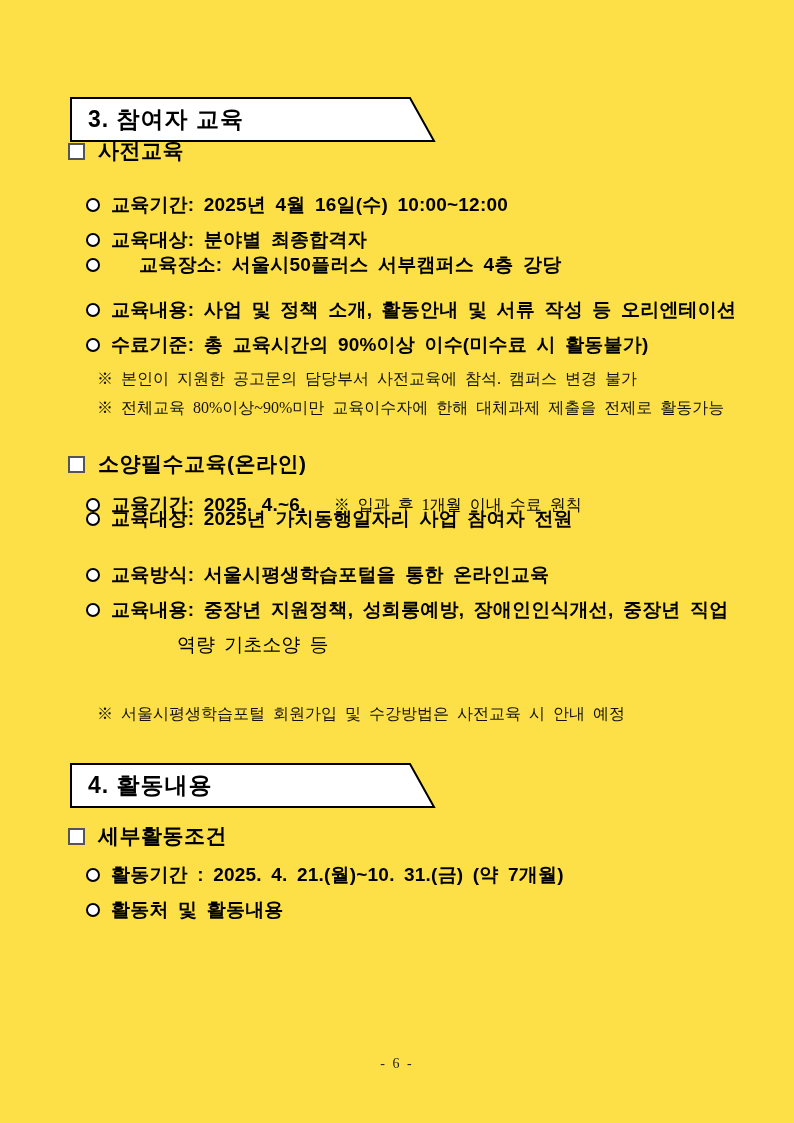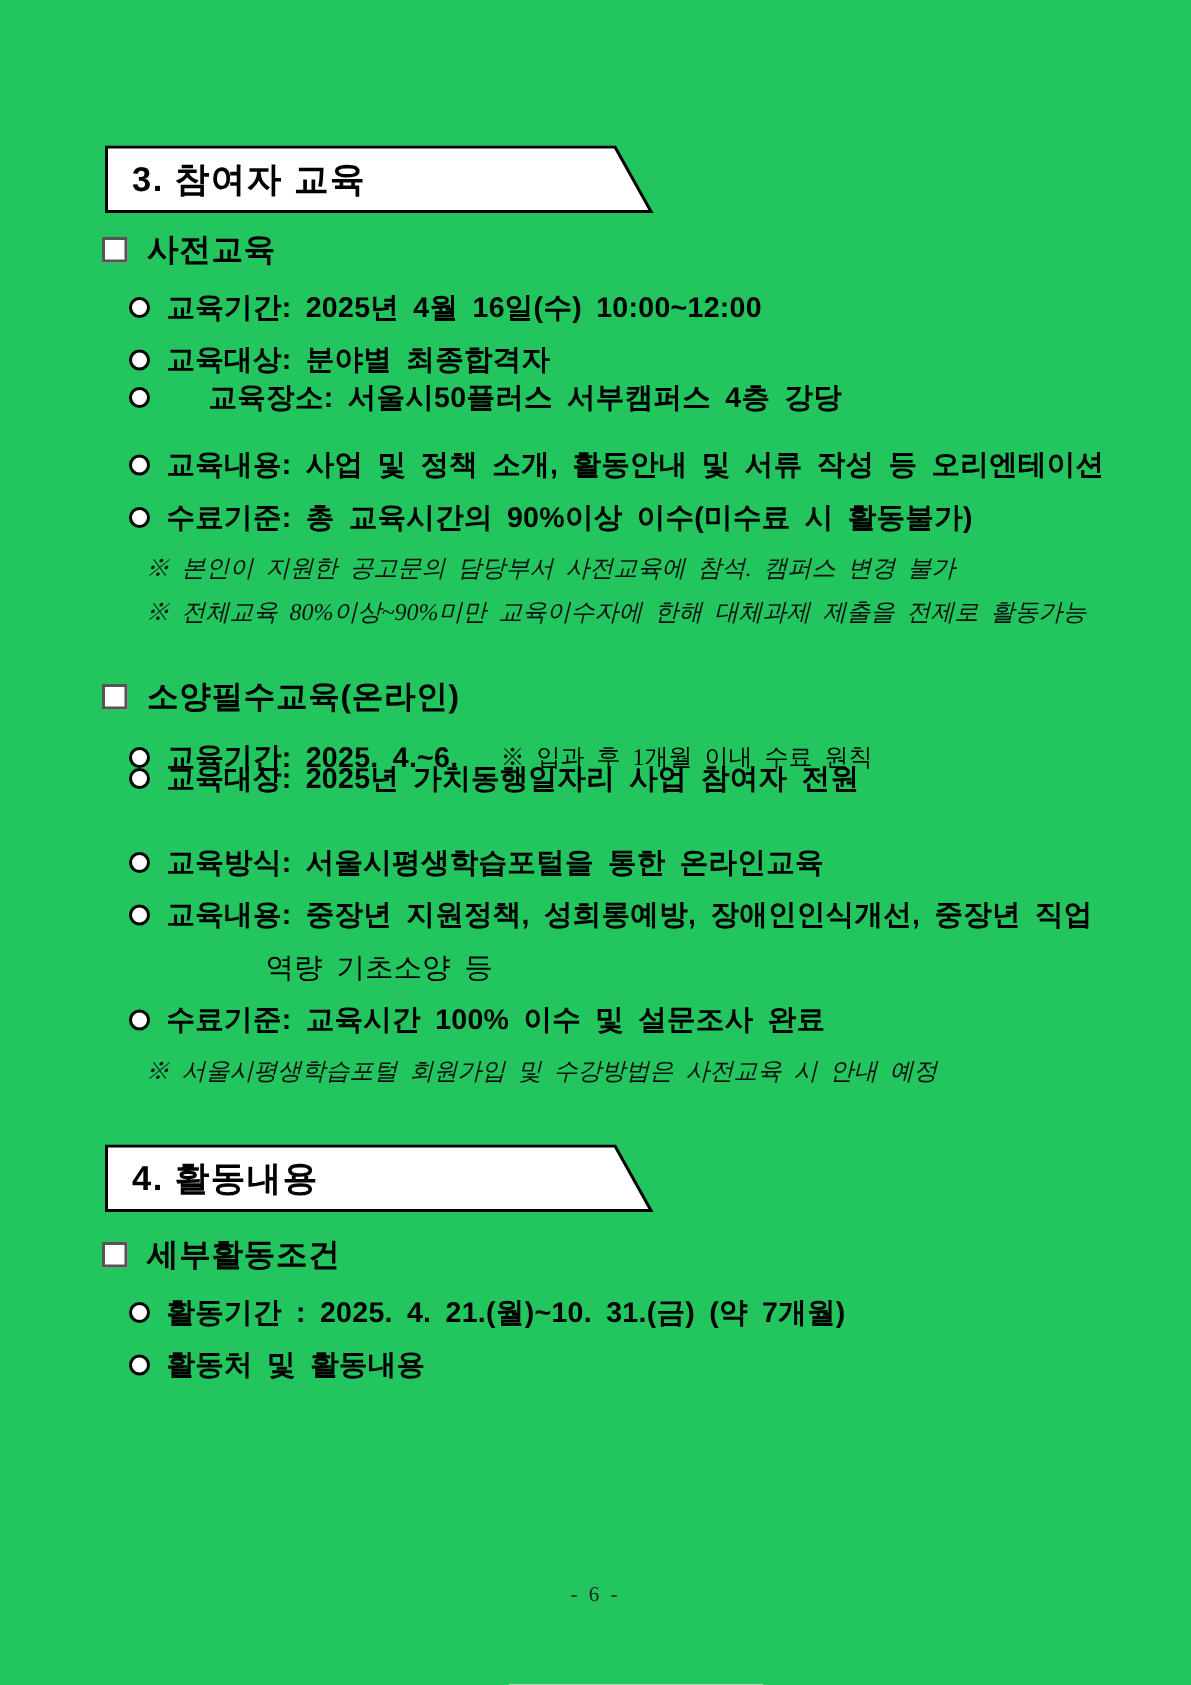--- a/index.html
+++ b/index.html
@@ -2,21 +2,21 @@
 <html><head>
 <meta charset="utf-8">
 <style>
   * { margin: 0; padding: 0; box-sizing: border-box; }
   html, body { background: #ffffff; }
   body { font-family: "Liberation Sans", "DejaVu Sans", sans-serif; }
   .page {
     position: relative;
     width: 794px;
     height: 1123px;
-    background: #22c55e;
+    background: #fde047;
     overflow: hidden;
     color: #000;
   }
 
   
   .banner { position: absolute; left: 70px; width: 366px; height: 46px; }
   .banner svg { position: absolute; left: 0; top: 0; }
   .banner .banner-label {
     position: absolute; left: 18px; top: 0; height: 45px;
     line-height: 45px; font-size: 23px; font-weight: bold;
@@ -56,34 +56,34 @@
   .row-cont {
     position: absolute; left: 177px; height: 24px; display: flex; align-items: center;
     font-size: 19px; font-weight: normal; word-spacing: 4px; white-space: nowrap;
   }
 
   
   .note {
     position: absolute; left: 97px; height: 22px;
     display: flex; align-items: center;
     font-family: "Liberation Serif", "DejaVu Serif", serif;
-    font-size: 16px; word-spacing: 4px; white-space: nowrap; color: #111; font-style: italic;
+    font-size: 16px; word-spacing: 4px; white-space: nowrap; color: #111;
   }
 
   
   .page-number {
     position: absolute; left: 0; top: 1056px; width: 100%;
     text-align: center;
     font-family: "Liberation Serif", "DejaVu Serif", serif;
     font-size: 14px; color: #222; letter-spacing: 2px;
   }
 
   
   #banner-3 { top: 97px; }
-  #heading-pre-edu { top: 151px; text-align: center; }
+  #heading-pre-edu { top: 136px; text-align: center; }
   #s1r1 { top: 192px; } #s1r2 { top: 227px; } #s1r3 { top: 252px; gap: 28px; }
   #s1r4 { top: 297px; } #s1r5 { top: 332px; }
   #s1n1 { top: 368px; } #s1n2 { top: 397px; }
   #heading-basic-edu { top: 449px; }
   #s2r1 { top: 492px; } #s2r2 { top: 506px; } #s2r3 { top: 562px; }
   #s2r4 { top: 597px; } #s2r4c { top: 633px; } #s2r5 { top: 667px; }
   #s2n1 { top: 703px; }
   #banner-4 { top: 763px; }
   #heading-activity-cond { top: 821px; }
   #s3r1 { top: 862px; } #s3r2 { top: 897px; }
@@ -145,24 +145,20 @@
   </div>
   <div class="row" id="s2r4">
     <span class="circle-icon"></span>
     <span class="row-text">교육내용: 중장년 지원정책, 성희롱예방, 장애인인식개선, 중장년 직업</span>
   </div>
   <div class="row" id="s2r3">
     <span class="circle-icon"></span>
     <span class="row-text">교육방식: 서울시평생학습포털을 통한 온라인교육</span>
   </div>
   <div class="row-cont" id="s2r4c">역량 기초소양 등</div>
-  <div class="row" id="s2r5">
-    <span class="circle-icon"></span>
-    <span class="row-text">수료기준: 교육시간 100% 이수 및 설문조사 완료</span>
-  </div>
 
   <div class="note" id="s2n1">※ 서울시평생학습포털 회원가입 및 수강방법은 사전교육 시 안내 예정</div>
 
   <div class="banner" id="banner-4">
     <svg width="366" height="46" viewBox="0 0 366 46">
       <polygon points="1,1 340,1 364,44 1,44" fill="#ffffff" stroke="#000000" stroke-width="2"></polygon>
     </svg>
     <span class="banner-label">4. 활동내용</span>
   </div>
 

